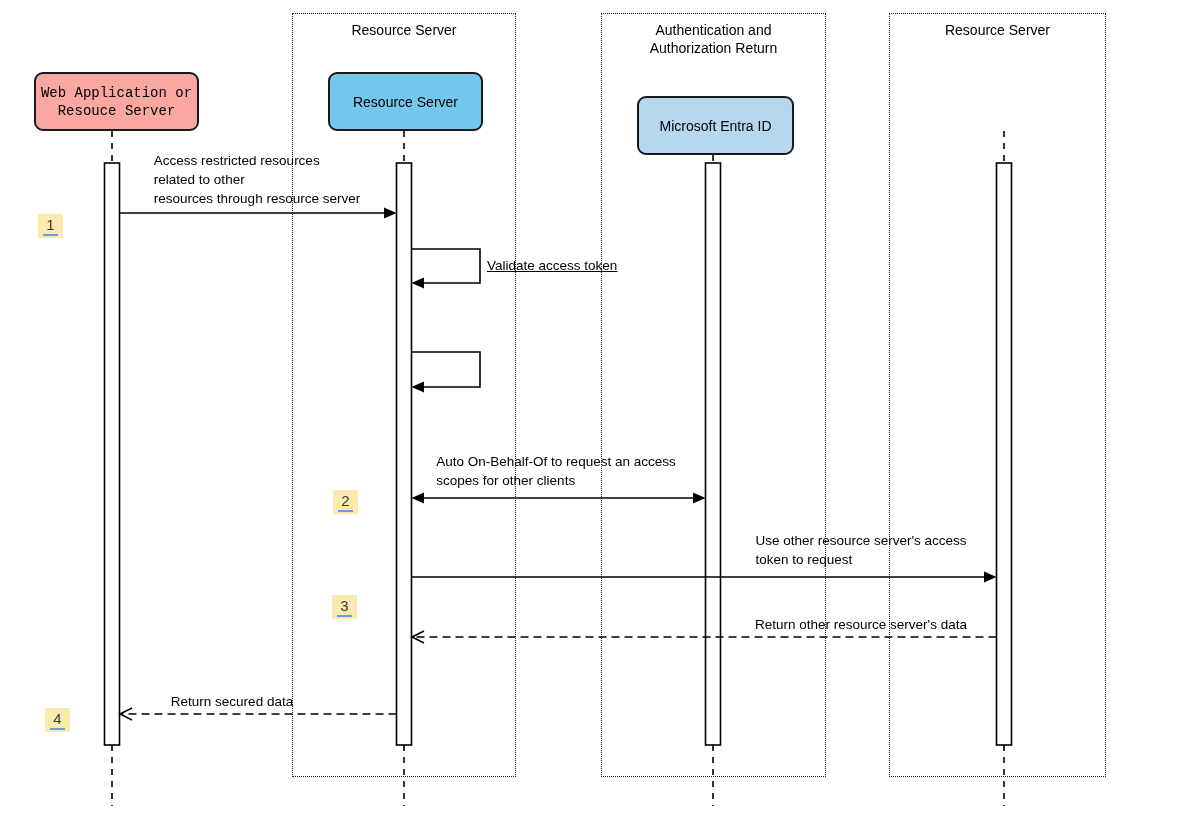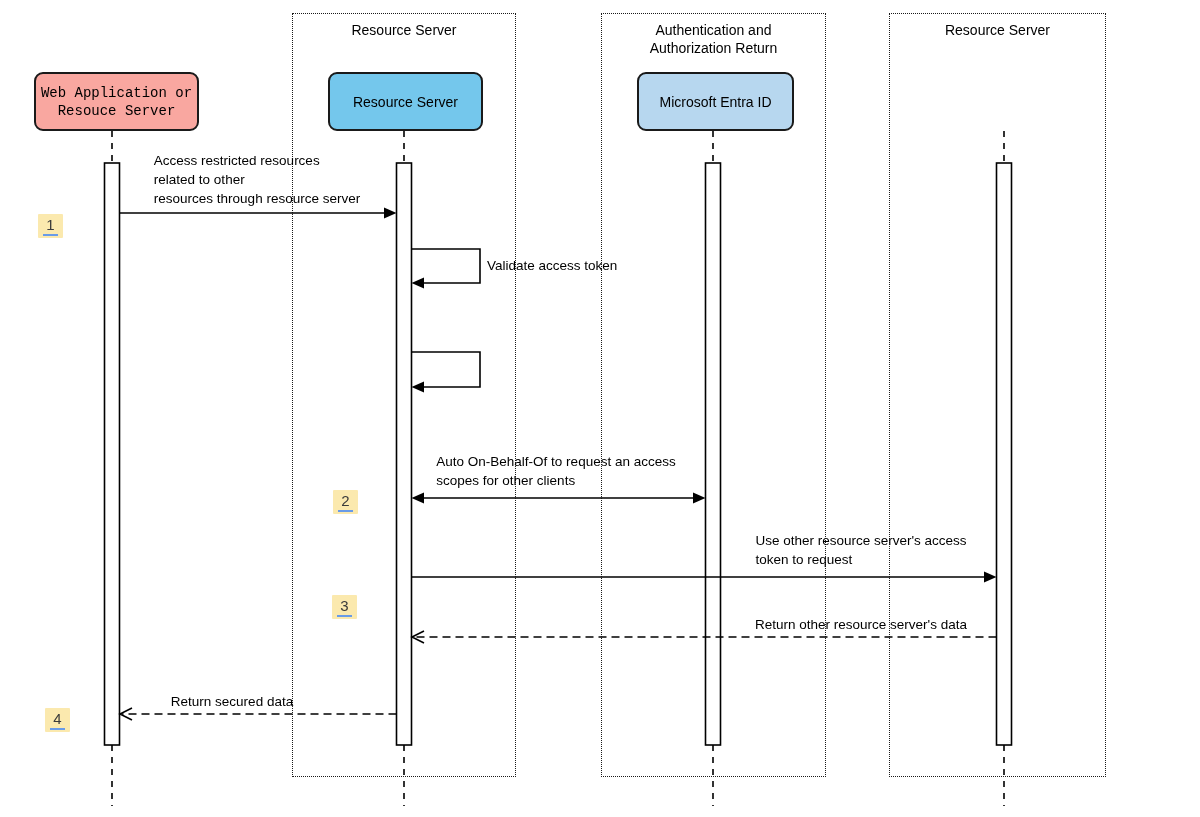--- a/index.html
+++ b/index.html
@@ -17,33 +17,33 @@
 
   .group{position:absolute;border:1.5px dotted #1a1a1a;box-sizing:border-box;}
   .group-title{position:absolute;top:7px;left:0;width:100%;text-align:center;
     font-size:14px;line-height:18px;white-space:pre-line;}
 
   .actor{position:absolute;box-sizing:border-box;border:2px solid #1a1a1a;border-radius:9px;
     display:flex;align-items:center;justify-content:center;text-align:center;
     font-size:14px;line-height:18px;white-space:pre-line;}
   .actor.pink{background:var(--actor-pink);font-family:Liberation Mono, monospace;}
   .actor.blue{background:var(--actor-blue);}
-  .actor.lightblue{background:var(--actor-light-blue);}
+  .actor.lightblue{background:var(--actor-light-blue);margin-top:24px;}
 
   svg.wires{position:absolute;left:0;top:0;}
   svg .stroke{stroke:var(--line);stroke-width:1.6;fill:none;}
   svg .dashed{stroke-dasharray:8 5;}
   svg .lifeline{stroke-dasharray:6 6;}
   svg .activation{fill:#ffffff;stroke:var(--line);stroke-width:1.6;}
   svg .head{fill:var(--line);stroke:none;}
   svg .openhead{stroke:var(--line);stroke-width:1.6;fill:none;}
 
   .msg{position:absolute;font-size:13.5px;line-height:19px;white-space:pre-line;}
   .msg.center{transform:translateX(-50%);}
-  .msg.left{text-align:center;}
+  .msg.left{text-align:center;text-decoration:underline;}
 
   .badge{position:absolute;width:25px;height:24px;background:var(--badge-yellow);
     display:flex;align-items:center;justify-content:center;border-radius:1px;}
   .badge span{font-size:15px;line-height:16px;color:#3b3b3b;
     border-bottom:2px solid var(--badge-underline);padding:0 3px 1px 3px;}
 </style>
 </head>
 <body>
 
 <div class="canvas">

